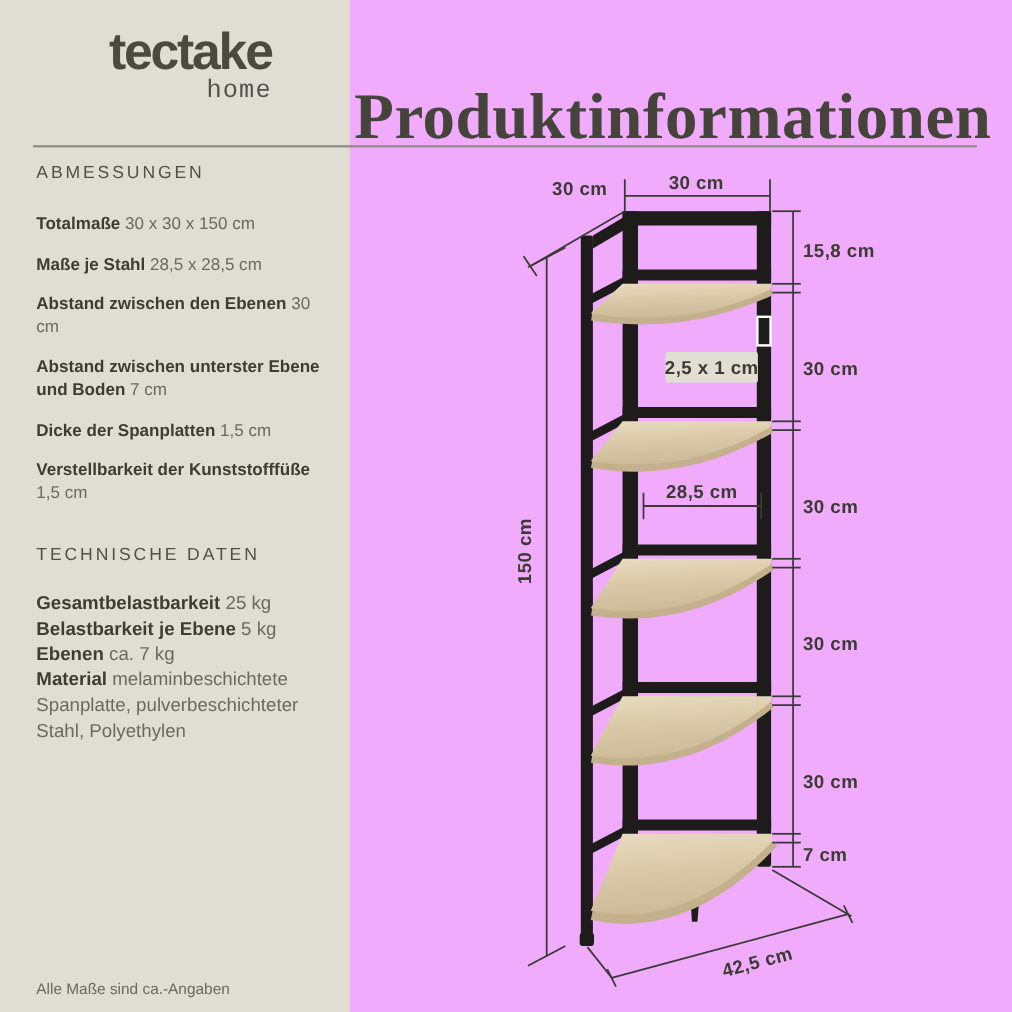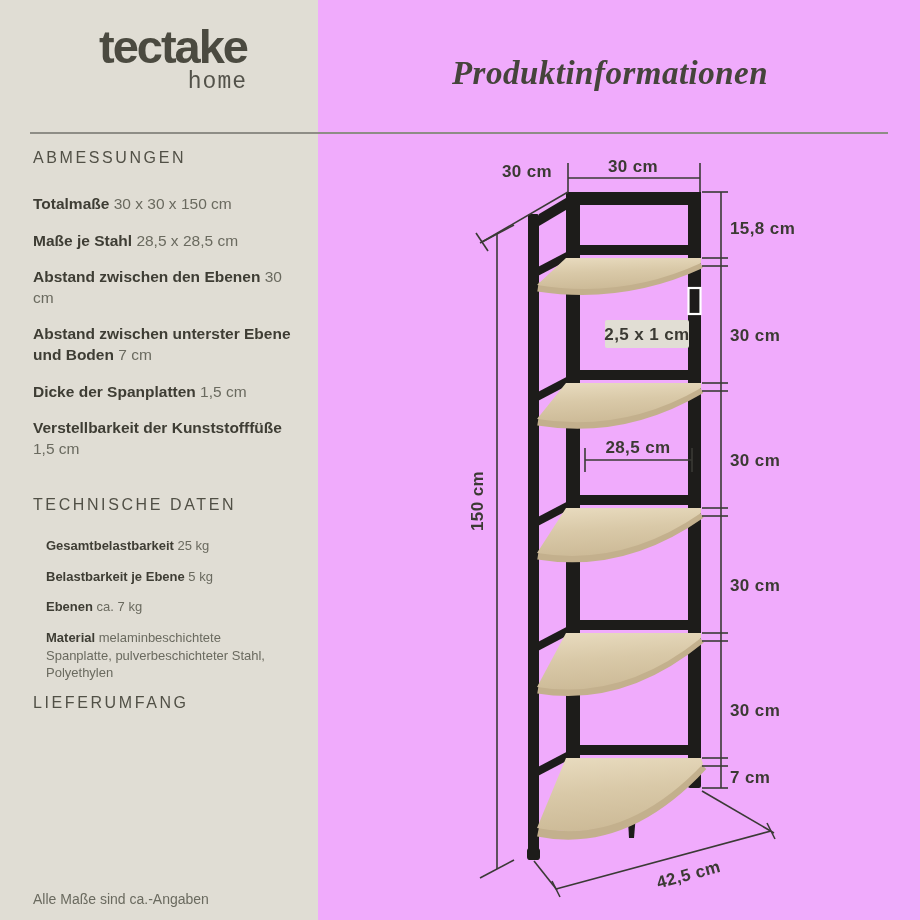--- a/index.html
+++ b/index.html
@@ -16,30 +16,30 @@
            border-top:2px solid #8E8D86;}
 
   .side-sec{position:absolute;left:33px;width:258px;}
   .side-sec h2{font-size:16px;font-weight:400;letter-spacing:2.6px;color:#515046;margin:0;}
   .sec-1{top:149px;}
   .sec-1 .items{margin-top:27px;}
   .sec-1 .item{margin:0 0 16px;font-size:15.5px;line-height:1.33;color:#6A6A5F;}
   .item strong{color:#3E3D34;font-weight:700;}
   .sec-2{top:496px;}
   .sec-2 .items{margin-top:23px;}
-  .sec-2 .item{margin:13px;font-size:13px;line-height:1.36;color:#6A6A5F;}
+  .sec-2 .item{margin:0;font-size:17px;line-height:1.36;color:#6A6A5F;}
   .sec-3{top:694px;}
   .sec-3 .items{margin-top:25px;}
   .sec-3 .item{margin:0;font-size:15.5px;line-height:1.3;color:#3E3D34;font-weight:700;}
   .note{position:absolute;left:33px;top:891px;font-size:14px;color:#6A6A5F;}
 
   
   .title{position:absolute;left:322px;top:33px;width:576px;text-align:center;
-         font-family:"Liberation Serif",serif;font-size:33px;color:#45443B;
-         letter-spacing:0.5px;line-height:1.1;font-style:italic;}
+         font-family:"Liberation Serif",serif;font-size:59px;color:#45443B;
+         letter-spacing:0.5px;line-height:1.1;}
   .diagram{position:absolute;left:330px;top:130px;width:590px;height:790px;}
 
   svg text{font-family:"Liberation Sans",sans-serif;font-weight:700;
            font-size:17px;fill:#3B3A33;letter-spacing:0.4px;}
 </style>
 </head>
 <body>
 
 <div class="page">
 
@@ -65,21 +65,20 @@
       <h2>TECHNISCHE DATEN</h2>
       <div class="items">
         <p class="item"><strong>Gesamtbelastbarkeit</strong> <span>25 kg</span></p>
         <p class="item"><strong>Belastbarkeit je Ebene</strong> <span>5 kg</span></p>
         <p class="item"><strong>Ebenen</strong> <span>ca. 7 kg</span></p>
         <p class="item"><strong>Material</strong> <span>melaminbeschichtete Spanplatte, pulverbeschichteter Stahl, Polyethylen</span></p>
       </div>
     </section>
 
     <section class="side-sec sec-3">
-      <h2>LIEFERUMFANG</h2>
     </section>
 
     <div class="note">Alle Maße sind ca.-Angaben</div>
   </aside>
 
   <div class="divider"></div>
 
   <h1 class="title">Produktinformationen</h1>
 
   <svg class="diagram" viewBox="0 0 590 790">

